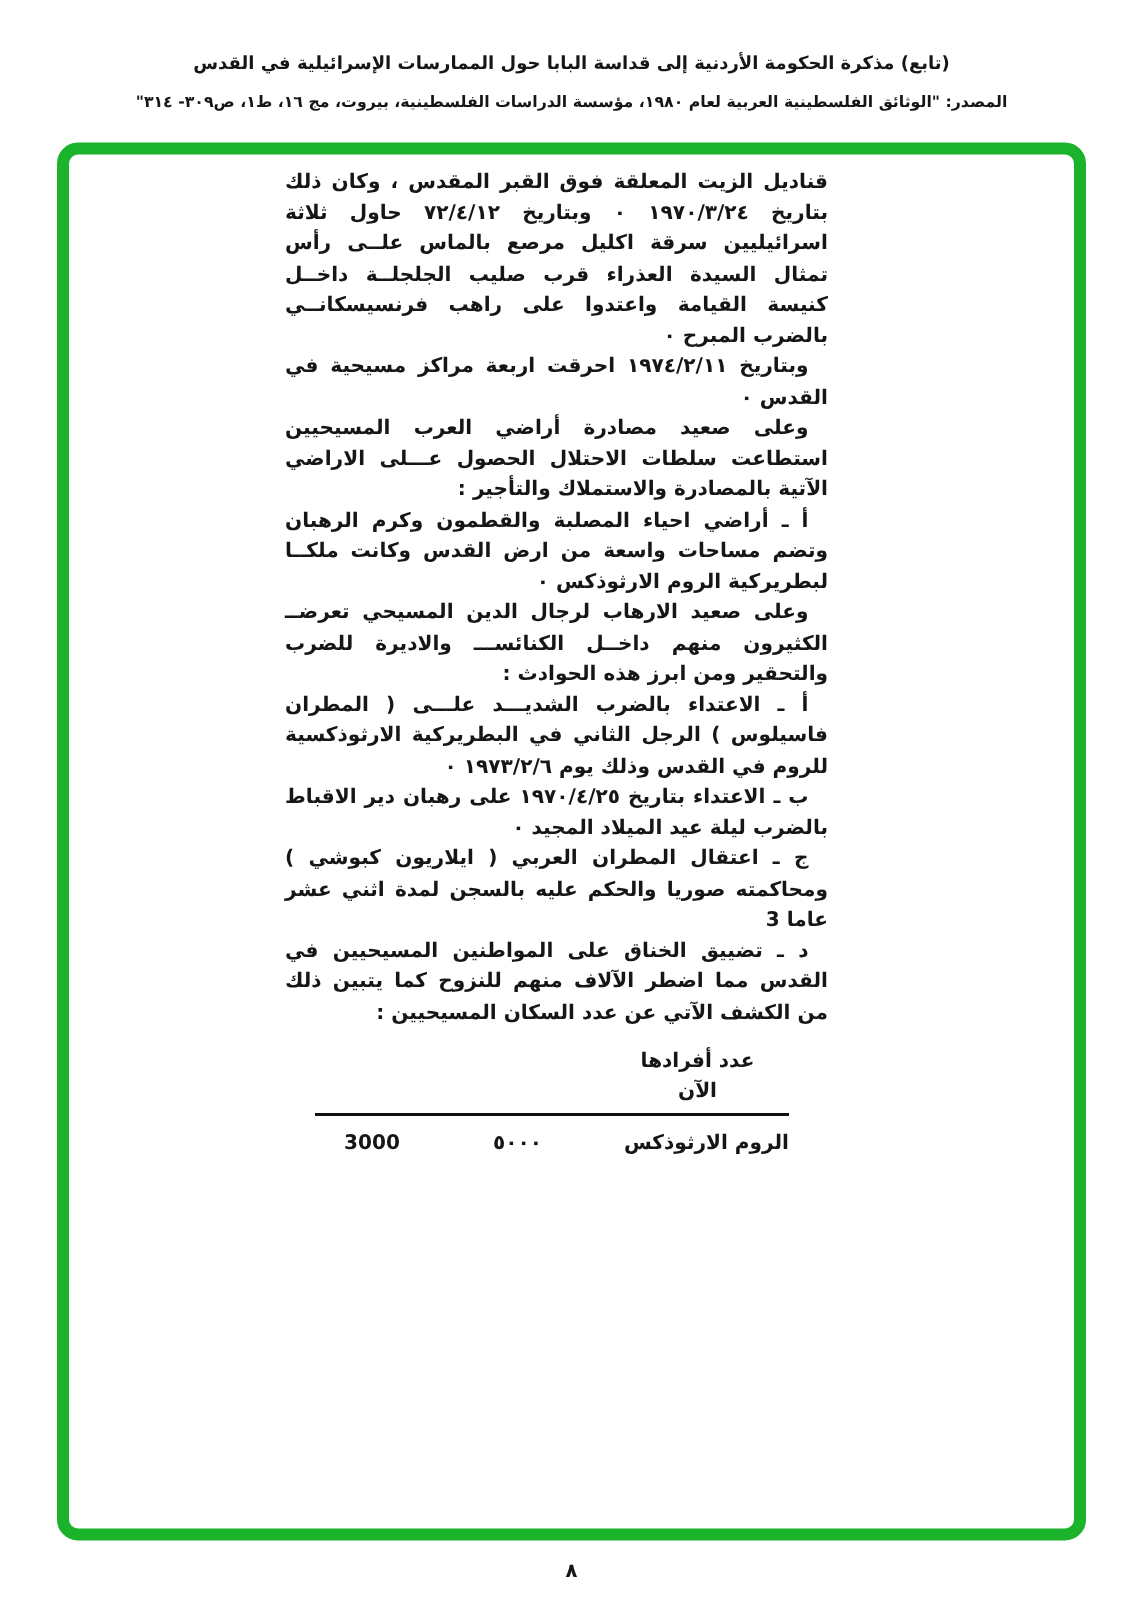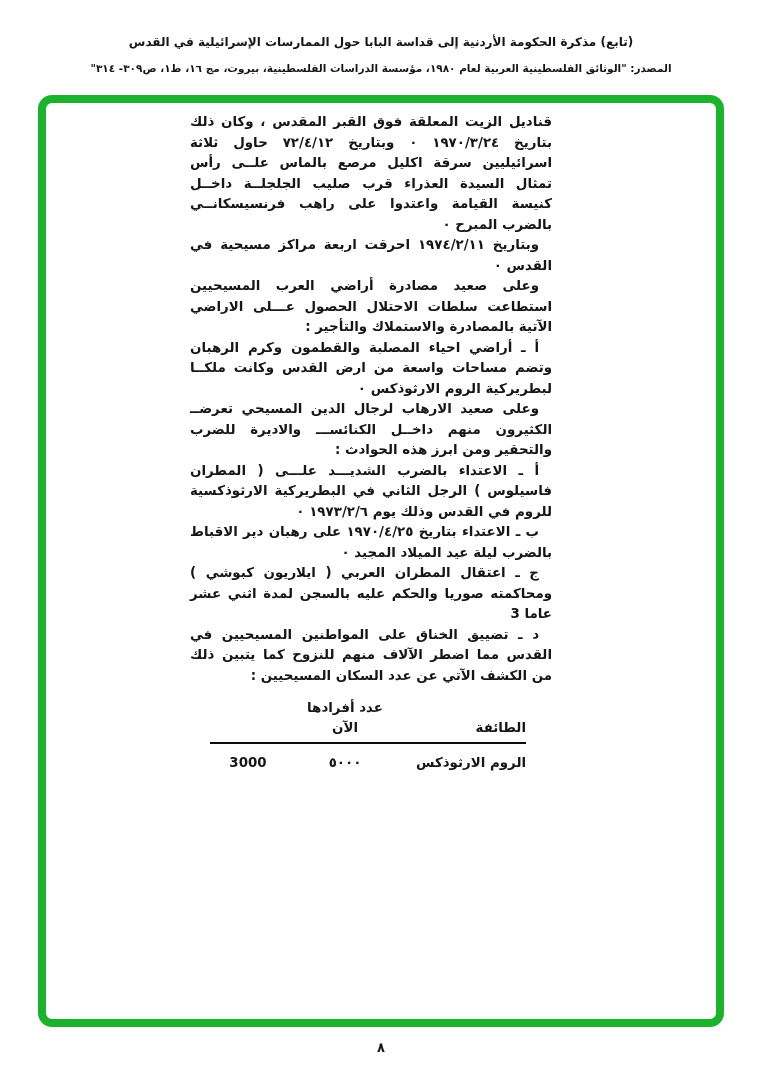--- a/index.html
+++ b/index.html
@@ -86,21 +86,20 @@
           <p class="indent">أ ـ أراضي احياء المصلبة والقطمون وكرم الرهبان وتضم مساحات واسعة من ارض القدس وكانت ملكــا لبطريركية الروم الارثوذكس ٠</p>
           <p class="indent">وعلى صعيد الارهاب لرجال الدين المسيحي تعرضــ الكثيرون منهم داخــل الكنائســـ والاديرة للضرب والتحقير ومن ابرز هذه الحوادث :</p>
           <p class="indent">أ ـ الاعتداء بالضرب الشديـــد علـــى ( المطران فاسيلوس ) الرجل الثاني في البطريركية الارثوذكسية للروم في القدس وذلك يوم ١٩٧٣/٢/٦ ٠</p>
           <p class="indent">ب ـ الاعتداء بتاريخ ١٩٧٠/٤/٢٥ على رهبان دير الاقباط بالضرب ليلة عيد الميلاد المجيد ٠</p>
           <p class="indent">ج ـ اعتقال المطران العربي ( ايلاريون كبوشي ) ومحاكمته صوريا والحكم عليه بالسجن لمدة اثني عشر عاما 3</p>
           <p class="indent">د ـ تضييق الخناق على المواطنين المسيحيين في القدس مما اضطر الآلاف منهم للنزوح كما يتبين ذلك من الكشف الآتي عن عدد السكان المسيحيين :</p>
         </div>
 
       <div class="poptable">
         <div class="tgrid">
-          <div class="hcell community">الطائفة</div>
           <div class="hcell">
             <span>عدد أفرادها</span>
             <span>الآن</span>
           </div>
           <div class="rule"></div>
         </div>
         <div class="tgrid" id="table-rows">
             <div class="rcell community">الروم الارثوذكس</div>
             <div class="rcell ">٥٠٠٠</div>
             <div class="rcell ">3000</div>

